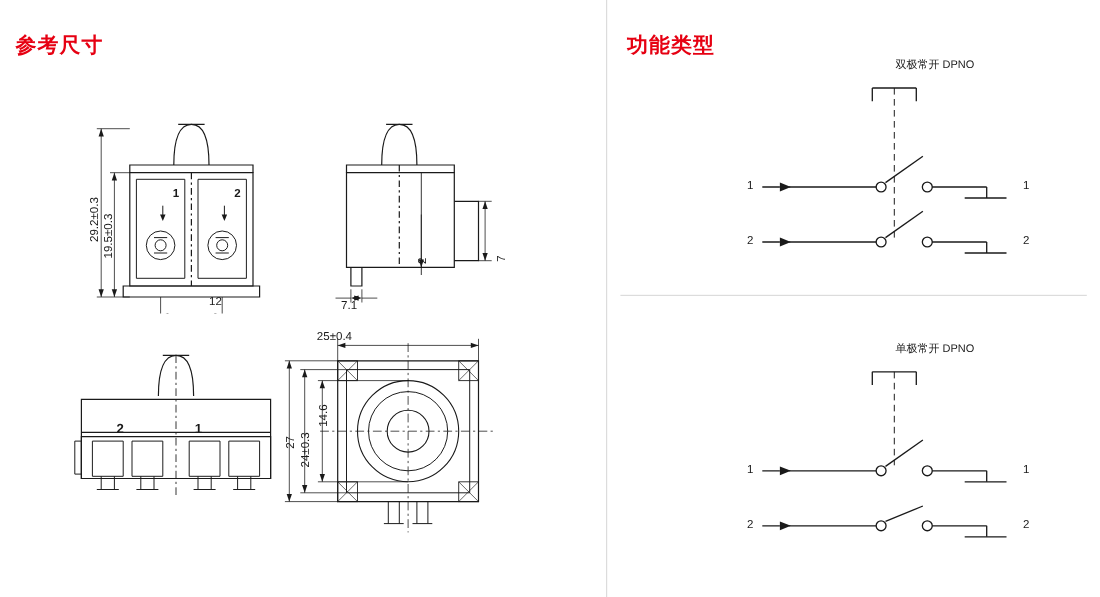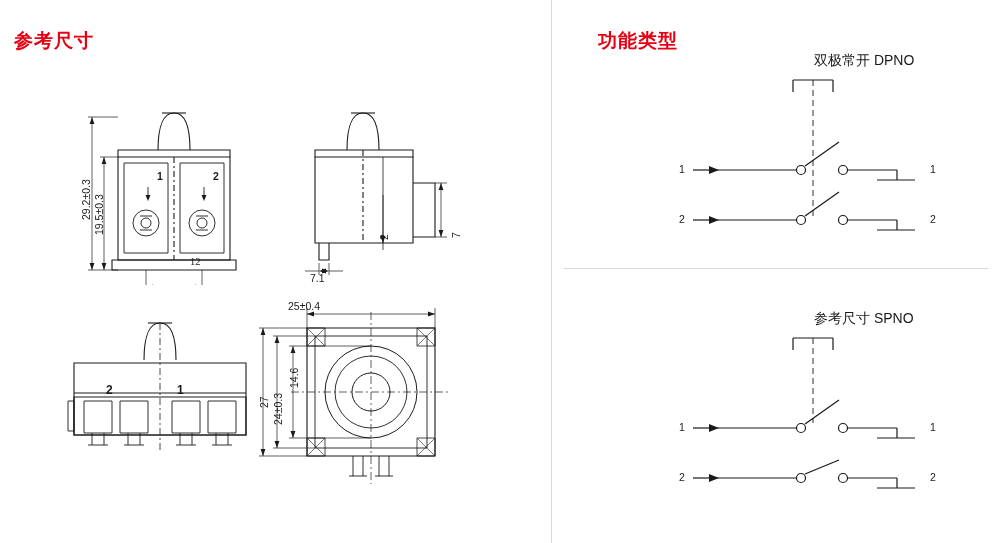--- a/index.html
+++ b/index.html
@@ -45,25 +45,25 @@
   }
   .title {
     position: absolute;
     font-size: 19px;
     font-weight: bold;
     color: #e60012;
     letter-spacing: 1px;
     white-space: nowrap;
   }
   .title-left { left: 14px; top: 28px; }
-  .title-right { left: 18px; top: 28px; margin-left: 28px; }
+  .title-right { left: 18px; top: 28px; }
 
   .sub-title {
     position: absolute;
-    font-size: 14px;
+    font-size: 10px;
     color: #1a1a1a;
     white-space: nowrap;
   }
 
   
   .abs { position: absolute; }
   .lbl {
     position: absolute;
     font-size: 10.5px;
     color: #1a1a1a;
@@ -141,21 +141,21 @@
         <path d="M22,175 L19.6,168 L24.4,168 Z"></path>
         <path d="M34,62 L31.6,69 L36.4,69 Z"></path>
         <path d="M34,175 L31.6,168 L36.4,168 Z"></path>
         <path d="M76,192 L83,189.6 L83,194.4 Z"></path>
         <path d="M132,192 L125,189.6 L125,194.4 Z"></path>
       </g>
     </svg>
 
     <div class="lbl-v" style="left:80px; top:220px;">29.2±0.3</div>
     <div class="lbl-v" style="left:93px; top:235px;">19.5±0.3</div>
-    <div class="lbl" style="left:190px; top:256px;font-family:Liberation Serif, serif;">12</div>
+    <div class="lbl" style="left:190px; top:268px;">12</div>
     <div class="lbl" style="left:157px; top:170px; font-weight:bold;">1</div>
     <div class="lbl" style="left:213px; top:170px; font-weight:bold;">2</div>
 
     <svg class="abs" style="left:295px; top:95px;" width="200" height="190" viewBox="0 0 200 190">
       <g fill="none" stroke="#1a1a1a" stroke-width="1.1">
 
         <path d="M20,62 L20,148 L118,148 L118,62 Z"></path>
         <path d="M20,62 L20,55 L118,55 L118,62"></path>
 
         <path d="M118,88 L140,88 L140,142 L118,142"></path>
@@ -333,21 +333,21 @@
         <path d="M46,100 L62,100"></path>
         <path d="M46,150 L62,150"></path>
       </g>
     </svg>
 
     <div class="lbl" style="left:127px; top:163px;">1</div>
     <div class="lbl" style="left:127px; top:213px;">2</div>
     <div class="lbl" style="left:378px; top:163px;">1</div>
     <div class="lbl" style="left:378px; top:213px;">2</div>
 
-    <div class="sub-title" style="left:262px; top:310px;">参考尺寸 SPNO</div>
+    <div class="sub-title" style="left:262px; top:310px;">单极常开 DPNO</div>
 
     <svg class="abs" style="left:95px; top:328px;" width="330" height="190" viewBox="0 0 330 190">
       <g fill="none" stroke="#1a1a1a" stroke-width="1.2">
 
         <path d="M146,10 L186,10"></path>
         <path d="M146,10 L146,22"></path>
         <path d="M186,10 L186,22"></path>
         <path d="M166,10 L166,95" stroke-dasharray="6 4" stroke-width="0.9"></path>
 
         <path d="M70,100 L150,100"></path>

